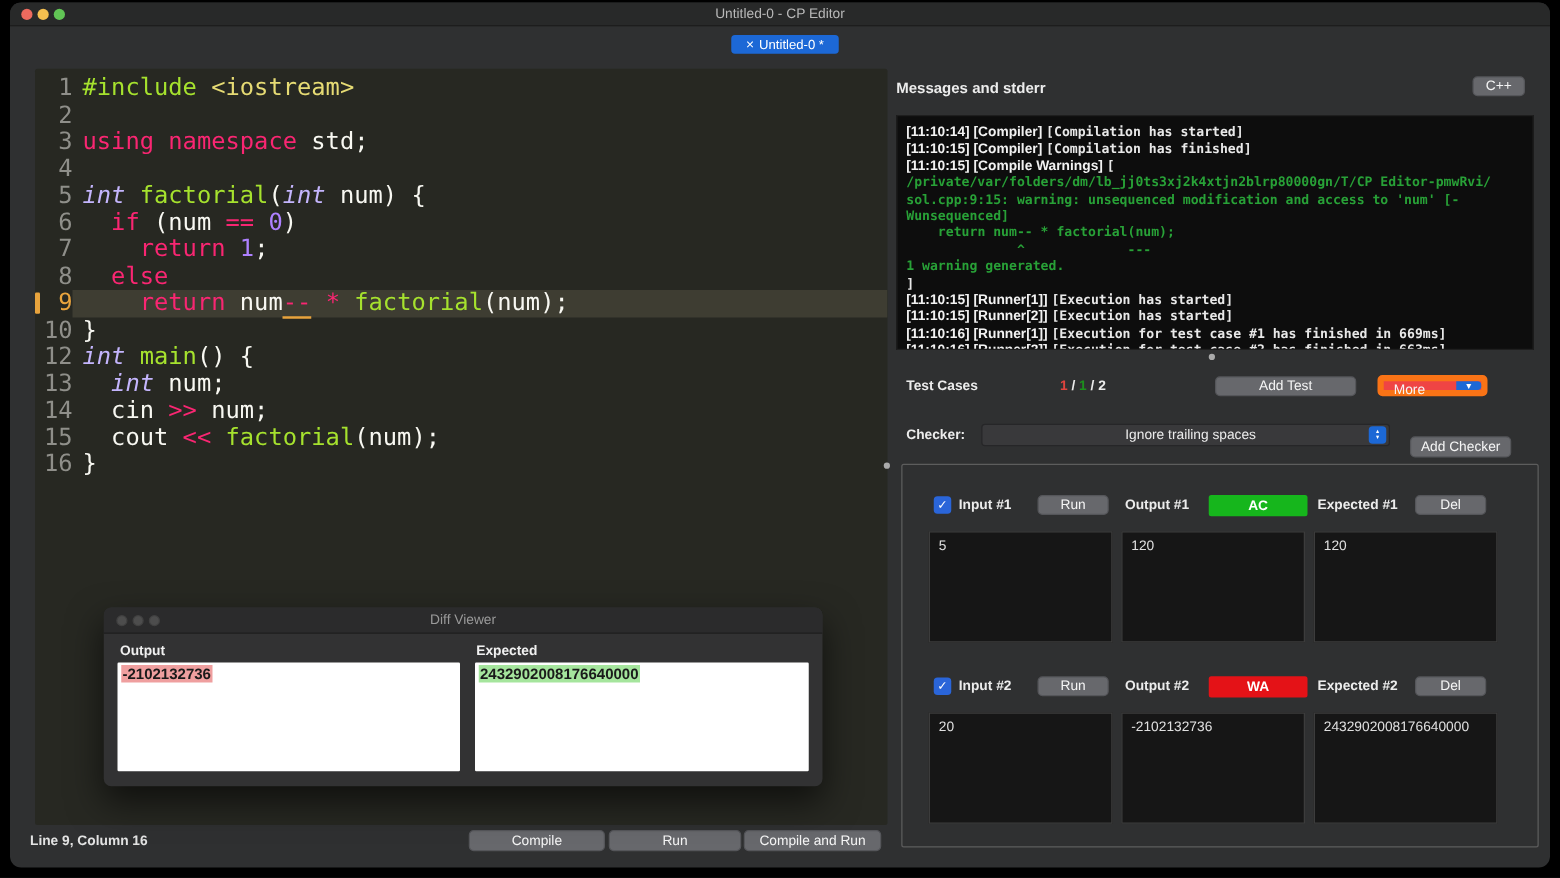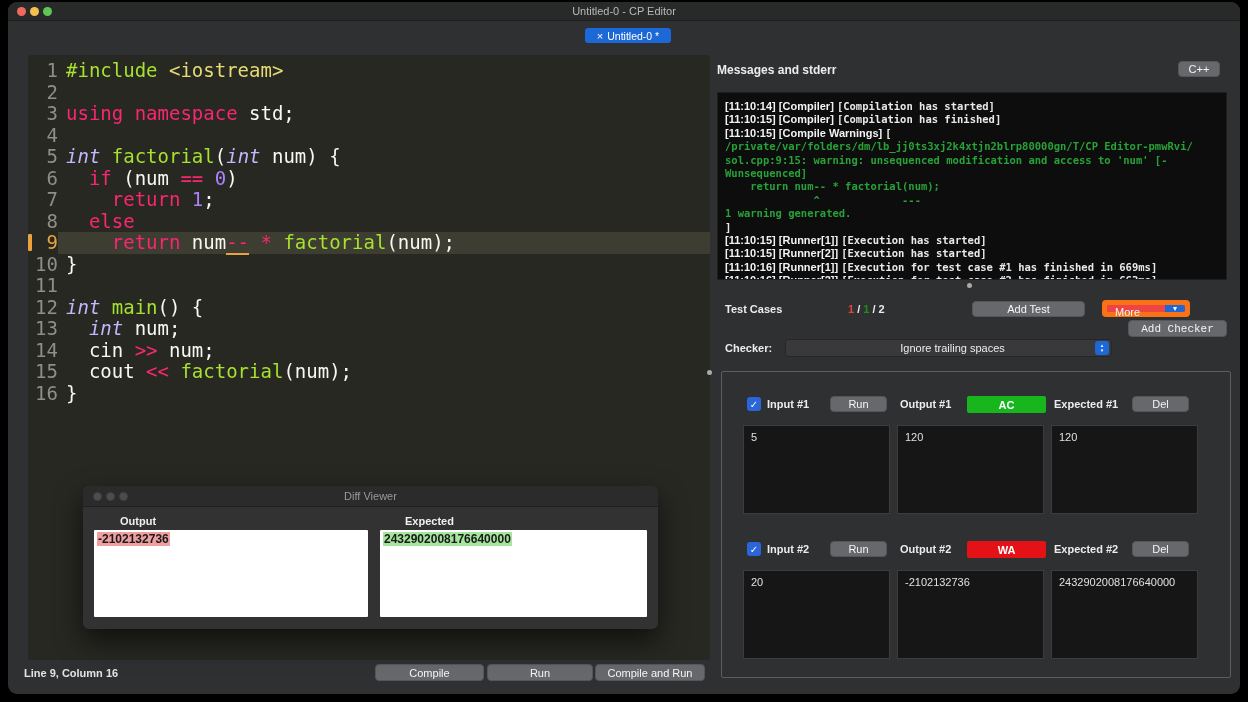--- a/index.html
+++ b/index.html
@@ -73,21 +73,21 @@
   .more .mchev { width:20px; background:#1c68d6; border-radius:0 3px 3px 0;
     color:#fff; font-size:8px; display:flex; align-items:center; justify-content:center; }
 
   .checker-label { position:absolute; left:717px; top:340px; font-size:11px; font-weight:bold; color:#ececec; }
   .select { position:absolute; left:777px; top:337px; width:327px; height:18px;
     background:#39393b; border:1px solid #262628; border-radius:3px; }
   .select .sval { font-size:11px; color:#ececec; line-height:16px; padding-left:8px;text-align:center; }
   .stepper { position:absolute; right:2px; top:1px; width:14px; height:14px;
     background:#1c68d6; border-radius:3px; display:flex; flex-direction:column;
     align-items:center; justify-content:center; color:#fff; font-size:5px; line-height:5px; }
-  .btn.b-addchecker { position:absolute; left:1120px; top:318px; width:99px; height:17px;font-family:Liberation Mono, monospace; }
+  .btn.b-addchecker { position:absolute; left:1120px; top:347px; width:81px; height:17px; }
 
   .group { position:absolute; left:713px; top:369px; width:510px; height:307px;
     border:1px solid #5d5d5d; border-radius:2px; }
   .case { position:absolute; left:0; width:100%; height:135px; }
   .case-hd { position:relative; height:17px; }
   .cb { position:absolute; left:25px; top:1px; width:14px; height:14px;
     background:#2a65d9; border-radius:3px; color:#fff; font-size:10px;
     display:flex; align-items:center; justify-content:center; }
   .clabel { position:absolute; top:2px; font-size:11px; font-weight:bold; color:#ececec; }
   .cl-input { left:45px; } .cl-output { left:178px; } .cl-expected { left:332px; }
@@ -106,21 +106,21 @@
   .diff { position:absolute; left:83px; top:486px; width:575px; height:143px;
     background:#323233; border-radius:6px; box-shadow:0 12px 28px rgba(0,0,0,.6);
     z-index:20; overflow:hidden; }
   .diff-titlebar { position:relative; height:21px; background:#2b2b2c;
     border-bottom:1px solid #1f1f1f; }
   .dlight { position:absolute; top:6px; width:9px; height:9px; border-radius:50%;
     background:#4d4d4d; border:1px solid #414141; }
   .dlight.d1{left:10px} .dlight.d2{left:23px} .dlight.d3{left:36px}
   .diff-title { position:absolute; top:4px; width:100%; text-align:center;
     font-size:11px; color:#9a9a9a; }
-  .diff-label { position:absolute; top:29px; font-size:11px; font-weight:bold; color:#f0f0f0;margin-left:24px; }
+  .diff-label { position:absolute; top:29px; font-size:11px; font-weight:bold; color:#f0f0f0; }
   .dl-out { left:13px; } .dl-exp { left:298px; }
   .pane { position:absolute; top:44px; height:87px; background:#fff; border-radius:1px;
     padding:2px 3px; font-size:12px; font-weight:bold; color:#1a1a1a; }
   .pane.p-out { left:11px; width:274px; } .pane.p-exp { left:297px; width:267px; }
   .hl { padding:0 1px; }
 </style>
 </head>
 <body>
 
 <div class="screen">
@@ -143,21 +143,20 @@
           <div class="cl"><span class="gut">1</span><span class="ct"><span class="lime">#include</span><span class="w"> </span><span class="yellow">&lt;iostream&gt;</span></span></div>
           <div class="cl"><span class="gut">2</span><span class="ct"></span></div>
           <div class="cl"><span class="gut">3</span><span class="ct"><span class="pink">using namespace</span><span class="w"> std;</span></span></div>
           <div class="cl"><span class="gut">4</span><span class="ct"></span></div>
           <div class="cl"><span class="gut">5</span><span class="ct"><span class="cyan">int</span><span class="w"> </span><span class="lime">factorial</span><span class="w">(</span><span class="cyan">int</span><span class="w"> num) {</span></span></div>
           <div class="cl"><span class="gut">6</span><span class="ct"><span class="w">  </span><span class="pink">if</span><span class="w"> (num </span><span class="pink">==</span><span class="w"> </span><span class="purple">0</span><span class="w">)</span></span></div>
           <div class="cl"><span class="gut">7</span><span class="ct"><span class="w">    </span><span class="pink">return</span><span class="w"> </span><span class="purple">1</span><span class="w">;</span></span></div>
           <div class="cl"><span class="gut">8</span><span class="ct"><span class="w">  </span><span class="pink">else</span></span></div>
           <div class="cl current"><span class="lmark"></span><span class="gut">9</span><span class="ct"><span class="w">    </span><span class="pink">return</span><span class="w"> num</span><span class="pink uw">--</span><span class="w"> </span><span class="pink">*</span><span class="w"> </span><span class="lime">factorial</span><span class="w">(num);</span></span></div>
           <div class="cl"><span class="gut">10</span><span class="ct"><span class="w">}</span></span></div>
-          <div class="cl"><span class="gut">11</span><span class="ct"></span></div>
           <div class="cl"><span class="gut">12</span><span class="ct"><span class="cyan">int</span><span class="w"> </span><span class="lime">main</span><span class="w">() {</span></span></div>
           <div class="cl"><span class="gut">13</span><span class="ct"><span class="w">  </span><span class="cyan">int</span><span class="w"> num;</span></span></div>
           <div class="cl"><span class="gut">14</span><span class="ct"><span class="w">  cin </span><span class="pink">&gt;&gt;</span><span class="w"> num;</span></span></div>
           <div class="cl"><span class="gut">15</span><span class="ct"><span class="w">  cout </span><span class="pink">&lt;&lt;</span><span class="w"> </span><span class="lime">factorial</span><span class="w">(num);</span></span></div>
           <div class="cl"><span class="gut">16</span><span class="ct"><span class="w">}</span></span></div>
         </div>
     </div>
 
     <div class="statustext">Line 9, Column 16</div>
     <button class="btn b-compile">Compile</button>

